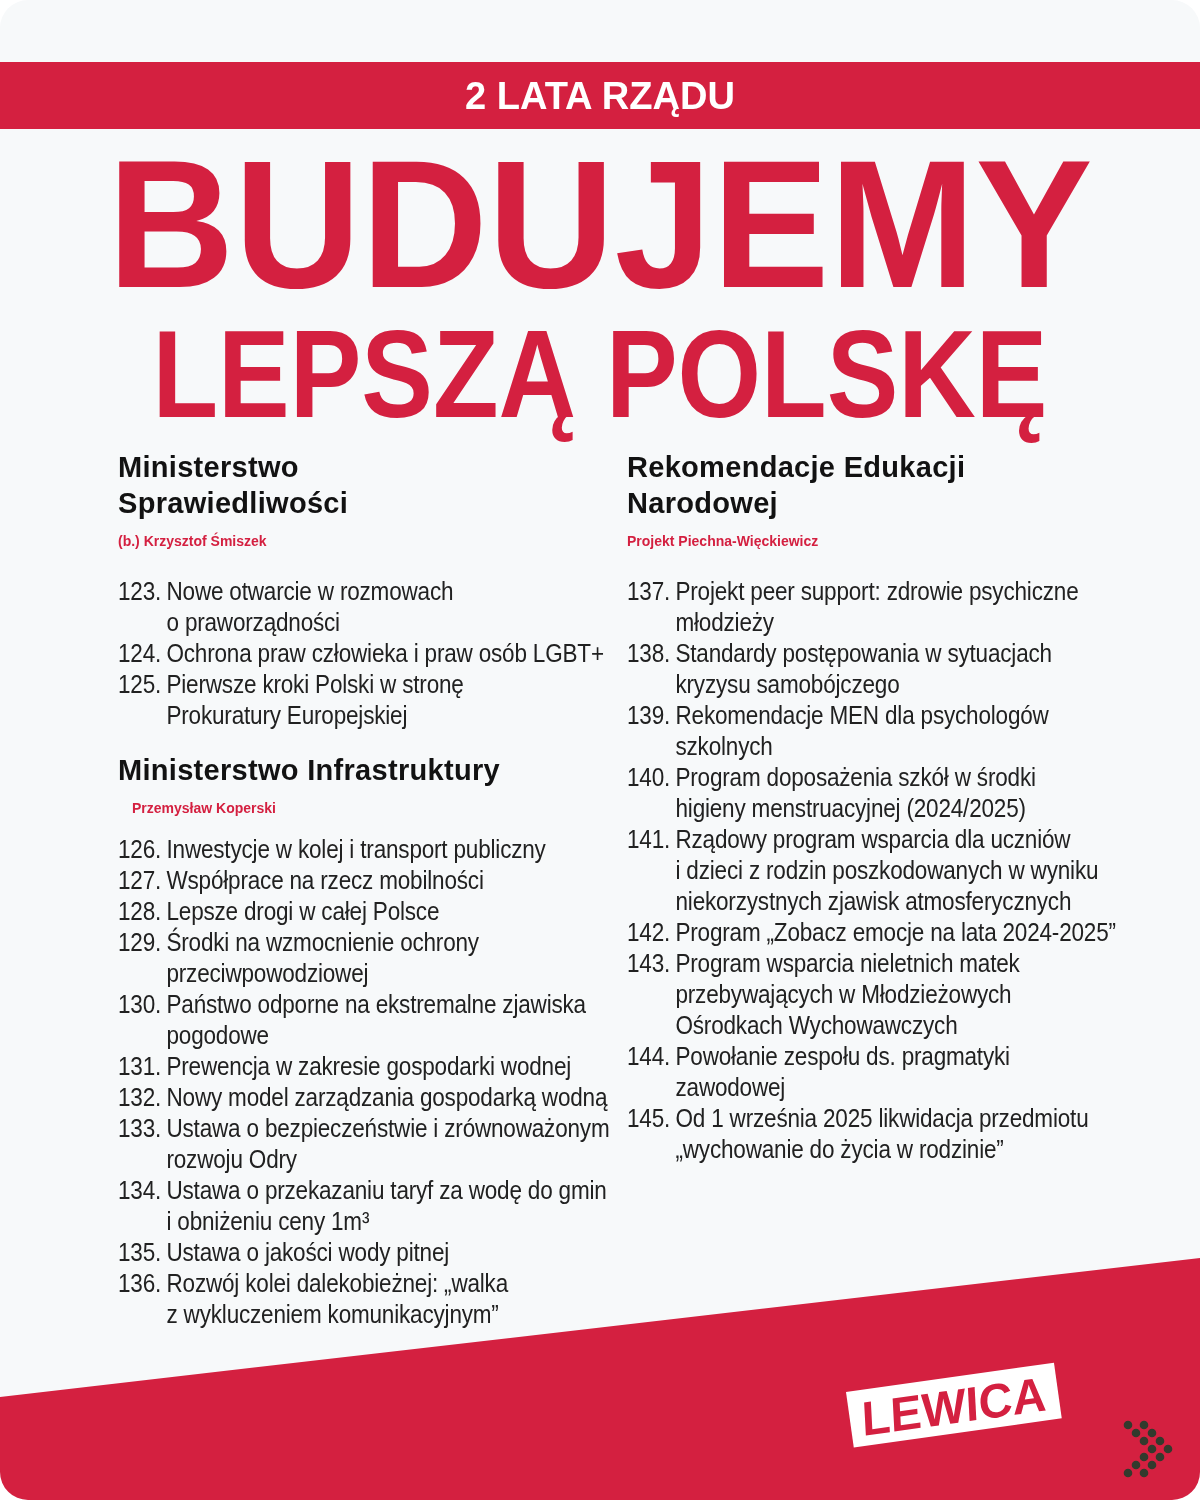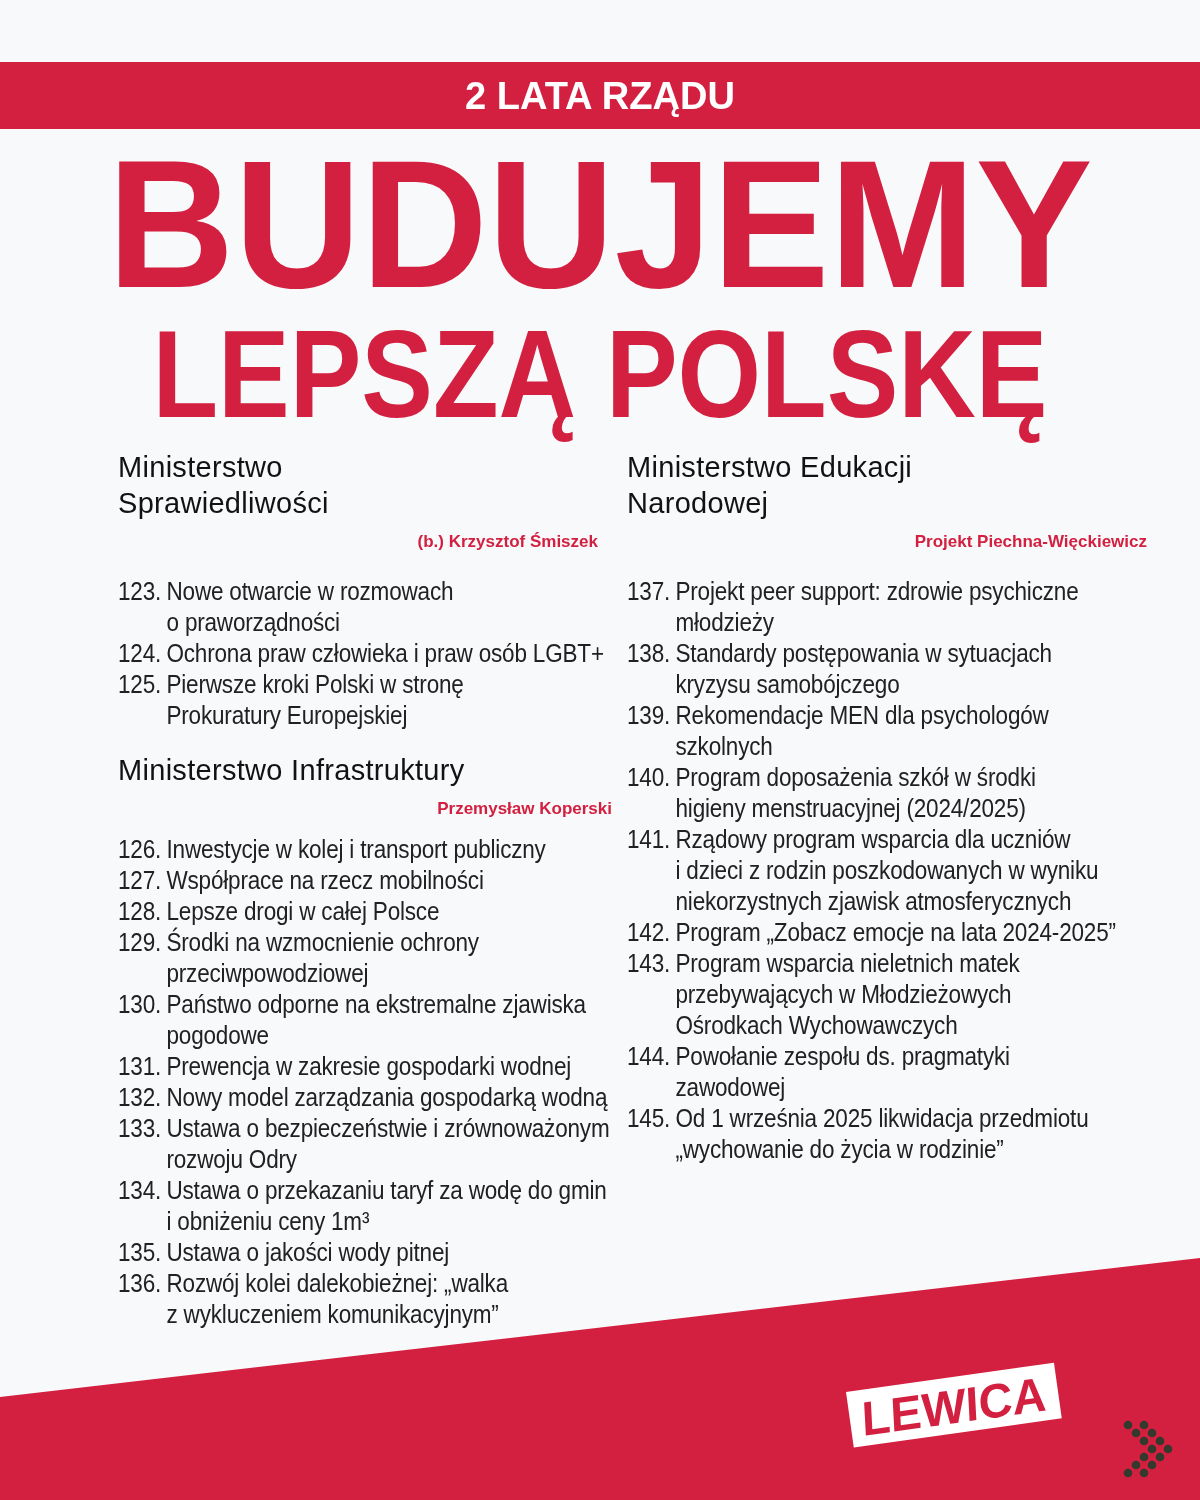--- a/index.html
+++ b/index.html
@@ -3,39 +3,39 @@
 <meta charset="utf-8">
 <style>
   html,body{margin:0;padding:0;}
   body{
     width:1200px;height:1500px;
     font-family:"Liberation Sans","DejaVu Sans",sans-serif;
     background:#ffffff;
   }
   .page{
     position:relative;width:1200px;height:1500px;
-    background:#f7f9fa;overflow:hidden;
+    background:#f7f9fa;overflow:hidden;border-radius:28px;
   }
   
   .top-band{
     position:absolute;left:0;top:62px;width:1200px;height:67px;
     background:#d42040;
   }
   
   .title-svg{position:absolute;left:0;top:140px;}
   
   .h2{
     position:absolute;
-    font-size:29px;line-height:36px;font-weight:normal;
+    font-size:29px;line-height:36px;font-weight:bold;
     color:#121212;letter-spacing:.3px;white-space:pre-line;
   }
   .minister{
     position:absolute;
-    font-size:17px;line-height:25px;font-weight:bold;
-    color:#d42040;white-space:pre-line;text-align:right;
+    font-size:14px;line-height:25px;font-weight:bold;
+    color:#d42040;white-space:pre-line;
   }
   .list{
     position:absolute;
     font-size:25px;line-height:31px;color:#212121;
     transform:scaleX(.9);transform-origin:0 0;
     letter-spacing:-.2px;
   }
   .item{display:flex;align-items:flex-start;}
   .num{flex:0 0 auto;margin-right:6px;min-width:44px;}
   .txt{white-space:pre-line;}
@@ -135,21 +135,21 @@
       <span class="num">135.</span>
       <span class="txt">Ustawa o jakości wody pitnej</span>
     </div>
     <div class="item">
       <span class="num">136.</span>
       <span class="txt">Rozwój kolei dalekobieżnej: „walka
 z wykluczeniem komunikacyjnym”</span>
     </div>
   </div>
 
-  <div class="h2" style="left:627px;top:449px;width:520px">Ministerstwo Edukacji
+  <div class="h2" style="left:627px;top:449px;width:520px">Rekomendacje Edukacji
 Narodowej</div>
   <div class="minister" style="left:627px;top:529px;width:520px">Projekt Piechna-Więckiewicz</div>
   <div class="list" style="left:627px;top:576px;width:610px">
     <div class="item">
       <span class="num">137.</span>
       <span class="txt">Projekt peer support: zdrowie psychiczne
 młodzieży</span>
     </div>
     <div class="item">
       <span class="num">138.</span>

